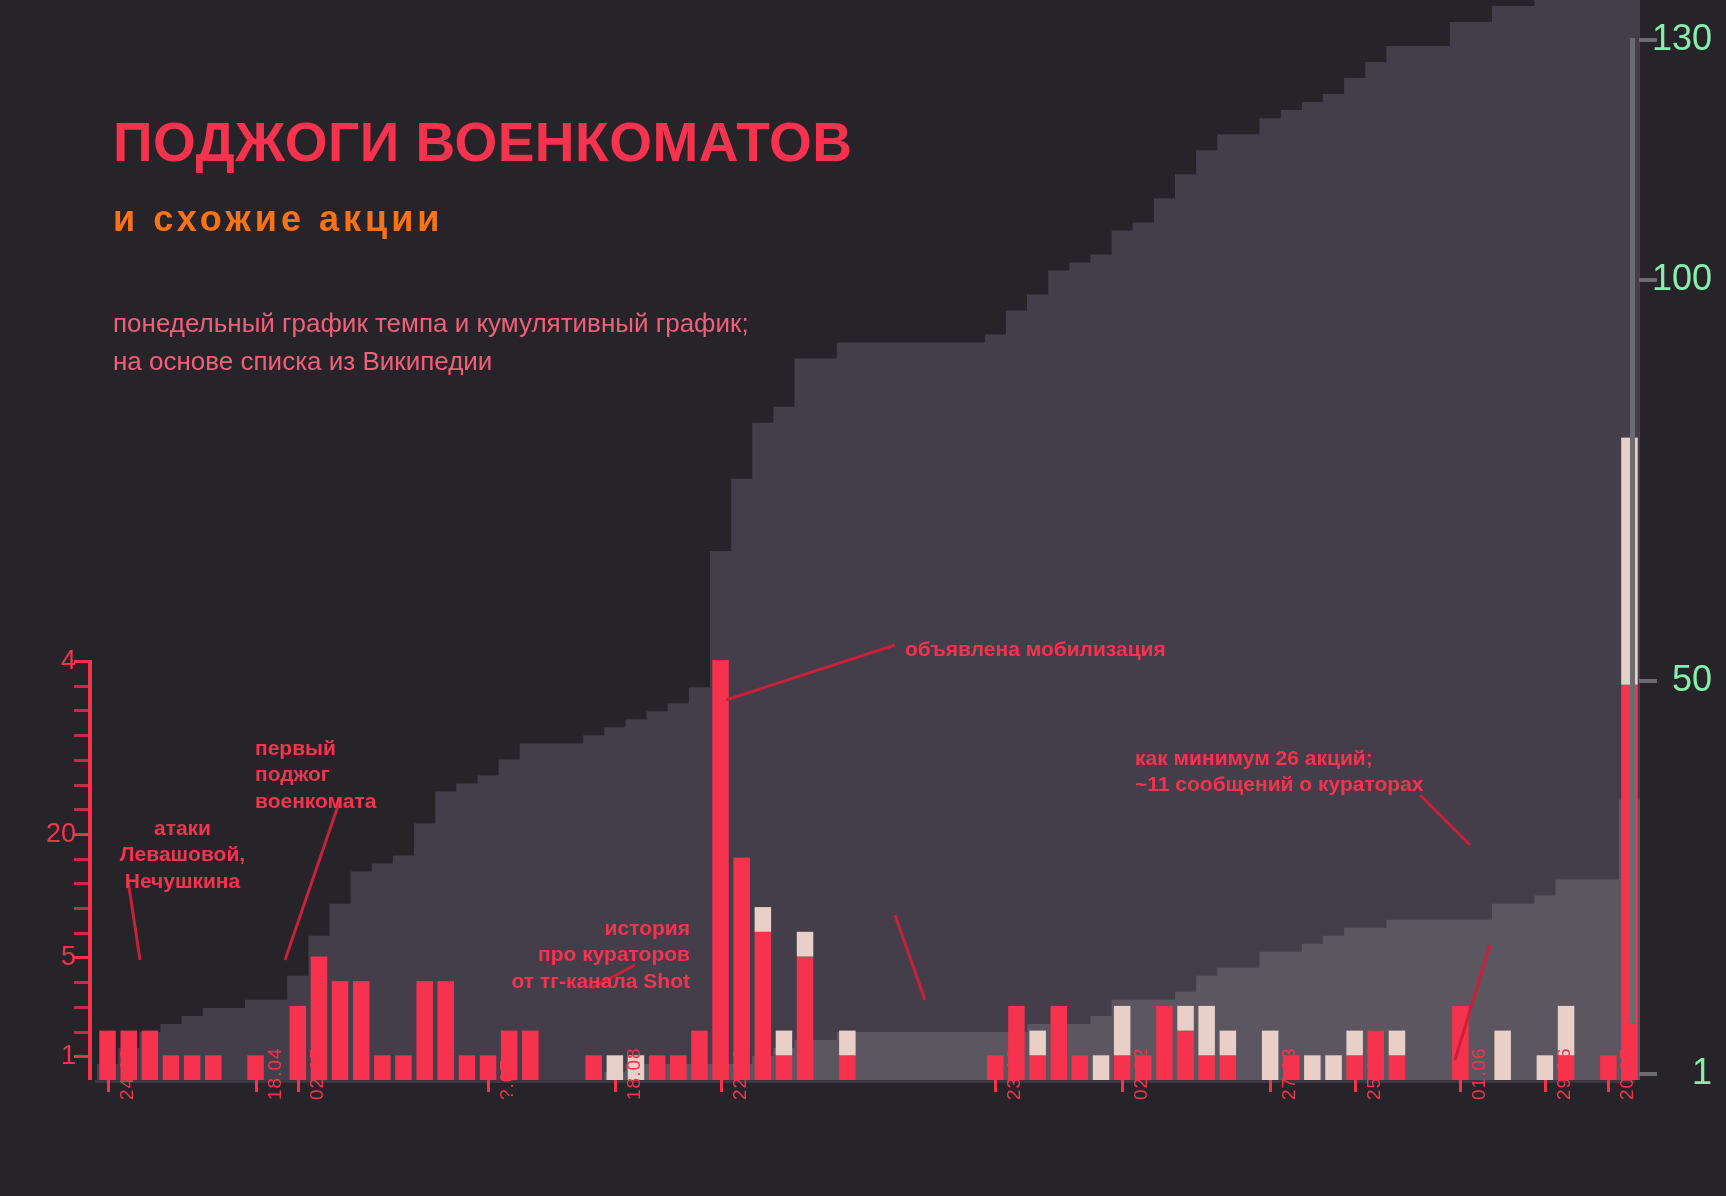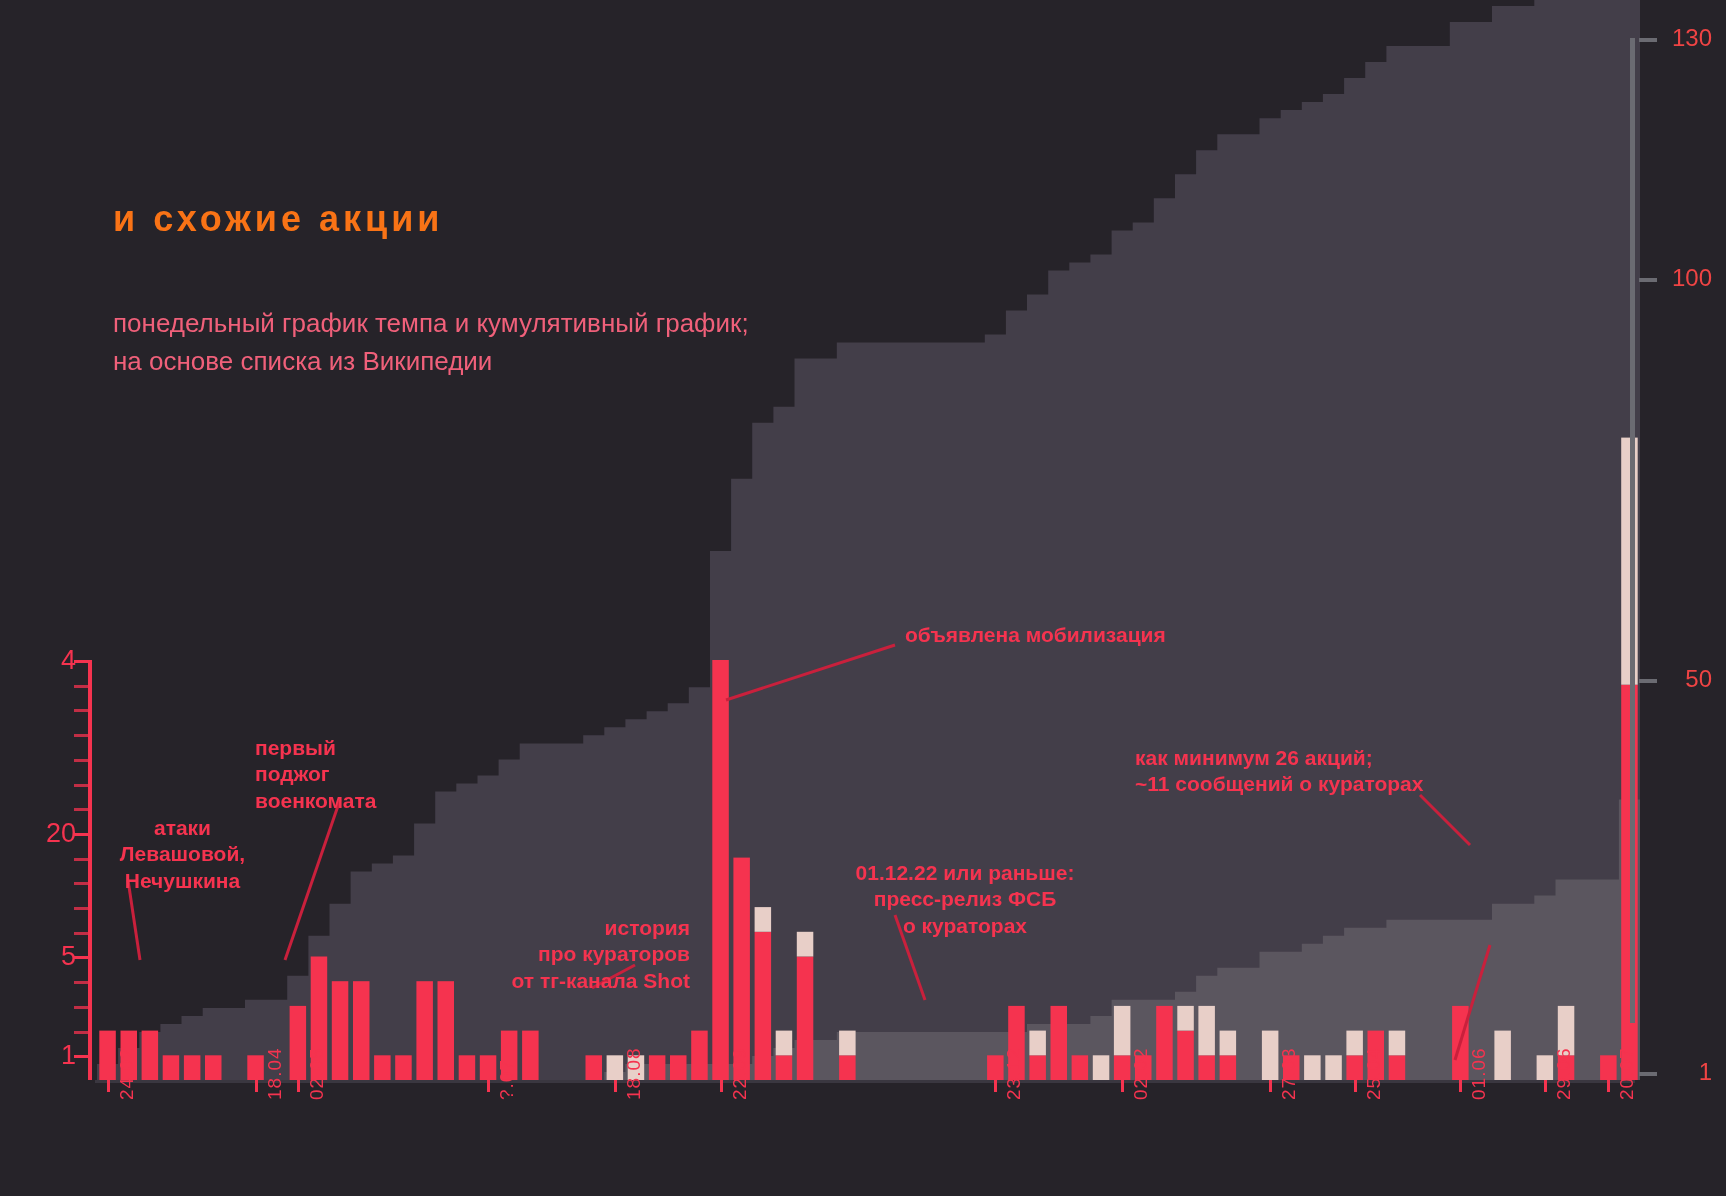--- a/index.html
+++ b/index.html
@@ -23,21 +23,21 @@
   .legend-row{display:flex;align-items:center;margin-bottom:20px;}
   .legend-swatch{width:27px;height:27px;margin-right:22px;}
   .legend-label{font-size:23px;color:#f0607a;}
 
   
   .plot{position:absolute;left:0;top:0;width:1726px;height:1196px;}
 
   
   .raxis-line{position:absolute;right:91px;top:38px;width:5px;height:985px;background:#6b6b72;}
   .rtick{position:absolute;right:69px;width:18px;height:4px;background:#6b6b72;}
-  .rlabel{position:absolute;right:14px;font-size:24px;color:#ef4444;transform:translateY(-50%);text-align:center;}
+  .rlabel{position:absolute;right:14px;font-size:36px;color:#86efac;transform:translateY(-50%);text-align:center;}
 
   
   .laxis-line{position:absolute;left:88px;top:660px;width:4px;height:420px;background:#f5334f;}
   .ltick{position:absolute;left:74px;width:15px;height:3px;background:#f5334f;}
   .llabel{position:absolute;left:36px;font-size:27px;color:#f5334f;transform:translateY(-50%);
           text-align:right;width:40px;}
 
   
   .xlab{position:absolute;font-size:19px;color:#f5334f;white-space:nowrap;
         transform-origin:left top;transform:rotate(-90deg);letter-spacing:1px;}
@@ -46,20 +46,21 @@
   .anno{position:absolute;font-size:21px;font-weight:bold;color:#f5334f;line-height:1.25;}
 
   .baseline{position:absolute;left:95px;top:1080px;width:1540px;height:3px;background:#3a3740;}
 </style>
 </head>
 <body>
 
 <div class="root">
 
   <div class="tme">t.me/AnarchyPlus</div>
+  <div class="title">ПОДЖОГИ ВОЕНКОМАТОВ</div>
   <div class="subtitle">и схожие акции</div>
   <div class="desc" style="white-space:pre-line;">понедельный график темпа и кумулятивный график;
 на основе списка из Википедии</div>
   <div class="range">24.02.22 – 02.08.23</div>
 
   <div class="legend">
   </div>
 
   <svg class="plot" id="plot-svg" viewBox="0 0 1726 1196" preserveAspectRatio="none">
       <path d="M 97 1080 L 97.0 1064.0 L 118.1 1064.0 L 118.1 1047.9 L 139.3 1047.9 L 139.3 1031.9 L 160.4 1031.9 L 160.4 1023.9 L 181.5 1023.9 L 181.5 1015.9 L 202.7 1015.9 L 202.7 1007.9 L 223.8 1007.9 L 223.8 1007.9 L 245.0 1007.9 L 245.0 999.8 L 266.1 999.8 L 266.1 999.8 L 287.2 999.8 L 287.2 975.8 L 308.4 975.8 L 308.4 935.7 L 329.5 935.7 L 329.5 903.7 L 350.6 903.7 L 350.6 871.6 L 371.8 871.6 L 371.8 863.6 L 392.9 863.6 L 392.9 855.6 L 414.1 855.6 L 414.1 823.5 L 435.2 823.5 L 435.2 791.4 L 456.3 791.4 L 456.3 783.4 L 477.5 783.4 L 477.5 775.4 L 498.6 775.4 L 498.6 759.4 L 519.7 759.4 L 519.7 743.4 L 540.9 743.4 L 540.9 743.4 L 562.0 743.4 L 562.0 743.4 L 583.2 743.4 L 583.2 735.3 L 604.3 735.3 L 604.3 727.3 L 625.4 727.3 L 625.4 719.3 L 646.6 719.3 L 646.6 711.3 L 667.7 711.3 L 667.7 703.3 L 688.8 703.3 L 688.8 687.2 L 710.0 687.2 L 710.0 551.0 L 731.1 551.0 L 731.1 478.8 L 752.2 478.8 L 752.2 422.7 L 773.4 422.7 L 773.4 406.7 L 794.5 406.7 L 794.5 358.6 L 815.7 358.6 L 815.7 358.6 L 836.8 358.6 L 836.8 342.6 L 857.9 342.6 L 857.9 342.6 L 879.1 342.6 L 879.1 342.6 L 900.2 342.6 L 900.2 342.6 L 921.3 342.6 L 921.3 342.6 L 942.5 342.6 L 942.5 342.6 L 963.6 342.6 L 963.6 342.6 L 984.8 342.6 L 984.8 334.6 L 1005.9 334.6 L 1005.9 310.5 L 1027.0 310.5 L 1027.0 294.5 L 1048.2 294.5 L 1048.2 270.4 L 1069.3 270.4 L 1069.3 262.4 L 1090.4 262.4 L 1090.4 254.4 L 1111.6 254.4 L 1111.6 230.4 L 1132.7 230.4 L 1132.7 222.4 L 1153.8 222.4 L 1153.8 198.3 L 1175.0 198.3 L 1175.0 174.3 L 1196.1 174.3 L 1196.1 150.2 L 1217.3 150.2 L 1217.3 134.2 L 1238.4 134.2 L 1238.4 134.2 L 1259.5 134.2 L 1259.5 118.2 L 1280.7 118.2 L 1280.7 110.1 L 1301.8 110.1 L 1301.8 102.1 L 1322.9 102.1 L 1322.9 94.1 L 1344.1 94.1 L 1344.1 78.1 L 1365.2 78.1 L 1365.2 62.0 L 1386.4 62.0 L 1386.4 46.0 L 1407.5 46.0 L 1407.5 46.0 L 1428.6 46.0 L 1428.6 46.0 L 1449.8 46.0 L 1449.8 22.0 L 1470.9 22.0 L 1470.9 22.0 L 1492.0 22.0 L 1492.0 5.9 L 1513.2 5.9 L 1513.2 5.9 L 1534.3 5.9 L 1534.3 -2.1 L 1555.5 -2.1 L 1555.5 -26.1 L 1576.6 -26.1 L 1576.6 -26.1 L 1597.7 -26.1 L 1597.7 -34.1 L 1618.9 -34.1 L 1618.9 -242.5 L 1640.0 -242.5 L 1640 1080 Z" fill="#433e49" stroke="none"></path>
@@ -212,20 +213,17 @@
 
   <div class="anno" style="left:95px;top:815px;white-space:pre-line;text-align:center;width:175px;">атаки
 Левашовой,
 Нечушкина</div>
   <div class="anno" style="left:255px;top:735px;white-space:pre-line;text-align:left;width:170px;">первый
 поджог
 военкомата</div>
   <div class="anno" style="left:465px;top:915px;white-space:pre-line;text-align:right;width:225px;">история
 про кураторов
 от тг-канала Shot</div>
-  <div class="anno" style="left:905px;top:622px;white-space:pre-line;">объявлена мобилизация</div>
-  <div class="anno" style="left:840px;top:860px;white-space:pre-line;text-align:center;width:250px;">01.12.22 или раньше:
-пресс-релиз ФСБ
-о кураторах</div>
+  <div class="anno" style="left:905px;top:636px;white-space:pre-line;">объявлена мобилизация</div>
   <div class="anno" style="left:1135px;top:745px;white-space:pre-line;width:330px;">как минимум 26 акций;
 ~11 сообщений о кураторах</div>
 
 </div>
 
 </body></html>

